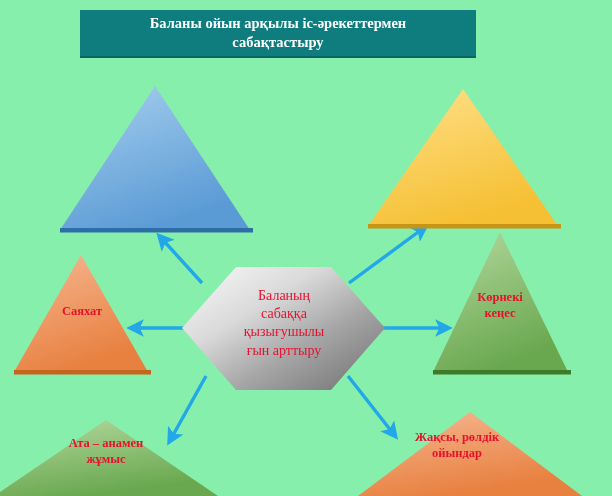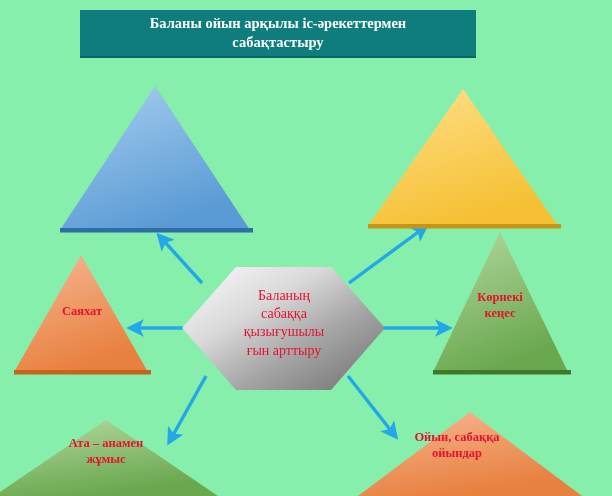--- a/index.html
+++ b/index.html
@@ -154,21 +154,21 @@
 
 
   <div class="node-label" style="left:30px; top:304px; width:104px;">Саяхат</div>
 
   <div class="node-label" style="left:449px; top:290px; width:102px;">Көрнекі
 кеңес</div>
 
   <div class="node-label" style="left:44px; top:436px; width:124px;">Ата – анамен
 жұмыс</div>
 
-  <div class="node-label" style="left:392px; top:430px; width:130px;">Ойын, сабаққа
+  <div class="node-label" style="left:392px; top:430px; width:130px;">Жақсы, рөлдік
 ойындар</div>
 
   <div class="center-label" style="left:214px; top:287px; width:140px;">Баланың
 сабаққа
 қызығушылы
 ғын арттыру</div>
 
 </div>
 
 </body></html>

